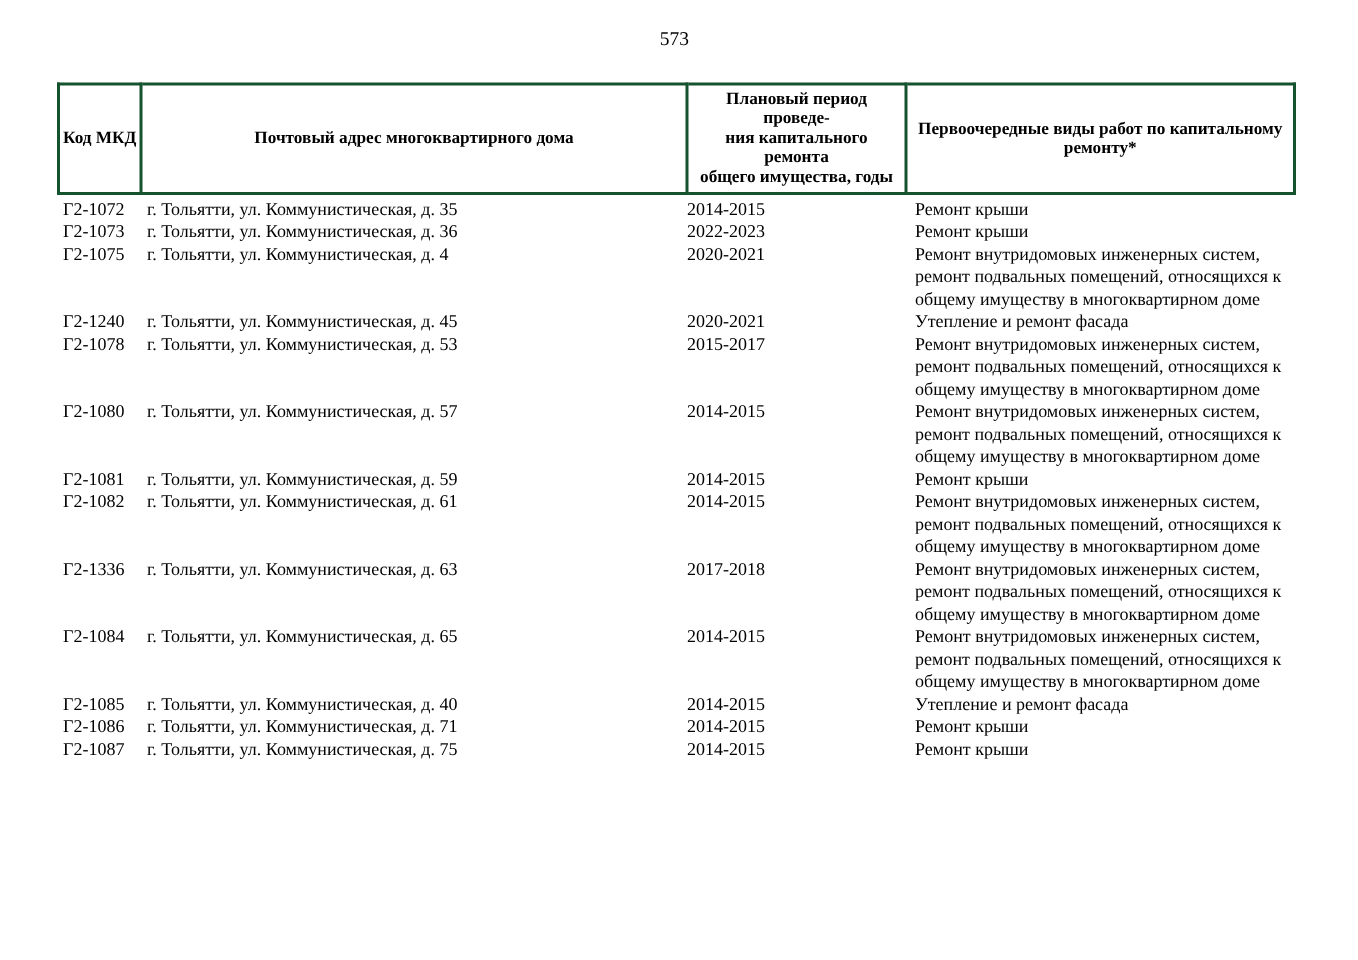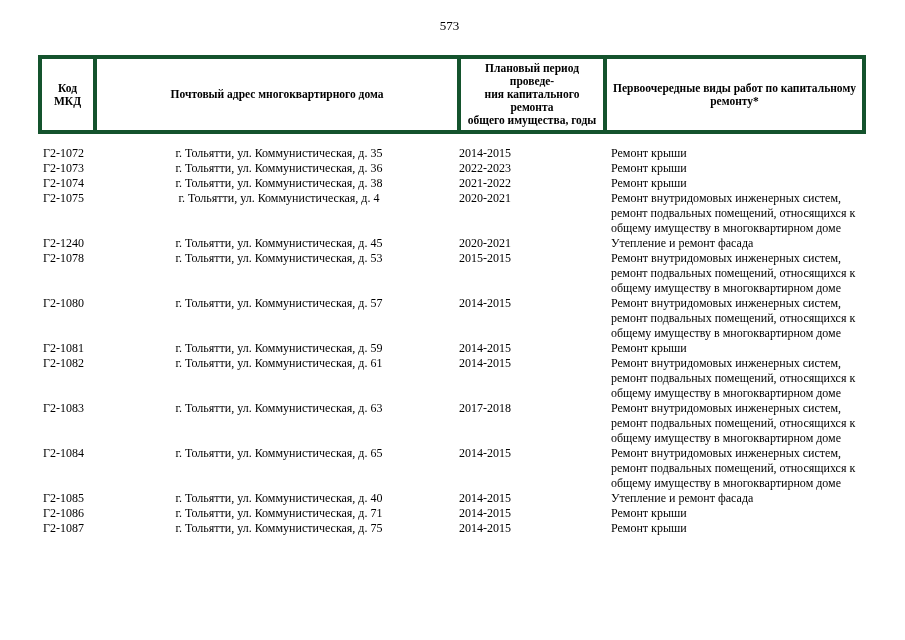--- a/index.html
+++ b/index.html
@@ -34,39 +34,39 @@
     width: 824px;
     border-collapse: collapse;
     table-layout: fixed;
   }
   col.c-code    { width: 55px; }
   col.c-address { width: 364px; }
   col.c-period  { width: 146px; }
   col.c-works   { width: 259px; }
 
   thead th {
-    border: 4px solid #14532d;
+    border: 2px solid #14532d;
     font-weight: bold;
     font-size: 11.5px;
     line-height: 13px;
     text-align: center;
     vertical-align: middle;
     padding: 3px 2px;
     white-space: pre-line;
   }
   tbody td {
     border: none;
     vertical-align: top;
     font-size: 12px;
     line-height: 15px;
     padding: 0;
   }
-  tbody tr:first-child td { padding-top: 12px; }
+  tbody tr:first-child td { padding-top: 2px; }
   td.cell-code    { padding-left: 3px; white-space: nowrap; }
-  td.cell-address { padding-left: 4px; white-space: nowrap; text-align: center; }
+  td.cell-address { padding-left: 4px; white-space: nowrap; }
   td.cell-period  { text-align: left; white-space: nowrap; }
   td.cell-works   { padding-left: 6px; white-space: pre; font-family: Liberation Serif, serif; }
 </style>
 </head>
 <body>
 
 <div class="page">
 
   <div class="page-number">573</div>
 
@@ -95,43 +95,37 @@
       <td class="cell-period">2014-2015</td>
       <td class="cell-works">Ремонт крыши</td>
     </tr>
         <tr>
       <td class="cell-code">Г2-1073</td>
       <td class="cell-address">г. Тольятти, ул. Коммунистическая, д. 36</td>
       <td class="cell-period">2022-2023</td>
       <td class="cell-works">Ремонт крыши</td>
     </tr>
         <tr>
-      <td class="cell-code">Г2-1074</td>
-      <td class="cell-address">г. Тольятти, ул. Коммунистическая, д. 38</td>
-      <td class="cell-period">2021-2022</td>
-      <td class="cell-works">Ремонт крыши</td>
-    </tr>
-        <tr>
       <td class="cell-code">Г2-1075</td>
       <td class="cell-address">г. Тольятти, ул. Коммунистическая, д. 4</td>
       <td class="cell-period">2020-2021</td>
       <td class="cell-works">Ремонт внутридомовых инженерных систем,
 ремонт подвальных помещений, относящихся к
 общему имуществу в многоквартирном доме</td>
     </tr>
         <tr>
       <td class="cell-code">Г2-1240</td>
       <td class="cell-address">г. Тольятти, ул. Коммунистическая, д. 45</td>
       <td class="cell-period">2020-2021</td>
       <td class="cell-works">Утепление и ремонт фасада</td>
     </tr>
         <tr>
       <td class="cell-code">Г2-1078</td>
       <td class="cell-address">г. Тольятти, ул. Коммунистическая, д. 53</td>
-      <td class="cell-period">2015-2015</td>
+      <td class="cell-period">2015-2017</td>
       <td class="cell-works">Ремонт внутридомовых инженерных систем,
 ремонт подвальных помещений, относящихся к
 общему имуществу в многоквартирном доме</td>
     </tr>
         <tr>
       <td class="cell-code">Г2-1080</td>
       <td class="cell-address">г. Тольятти, ул. Коммунистическая, д. 57</td>
       <td class="cell-period">2014-2015</td>
       <td class="cell-works">Ремонт внутридомовых инженерных систем,
 ремонт подвальных помещений, относящихся к
@@ -145,21 +139,21 @@
     </tr>
         <tr>
       <td class="cell-code">Г2-1082</td>
       <td class="cell-address">г. Тольятти, ул. Коммунистическая, д. 61</td>
       <td class="cell-period">2014-2015</td>
       <td class="cell-works">Ремонт внутридомовых инженерных систем,
 ремонт подвальных помещений, относящихся к
 общему имуществу в многоквартирном доме</td>
     </tr>
         <tr>
-      <td class="cell-code">Г2-1083</td>
+      <td class="cell-code">Г2-1336</td>
       <td class="cell-address">г. Тольятти, ул. Коммунистическая, д. 63</td>
       <td class="cell-period">2017-2018</td>
       <td class="cell-works">Ремонт внутридомовых инженерных систем,
 ремонт подвальных помещений, относящихся к
 общему имуществу в многоквартирном доме</td>
     </tr>
         <tr>
       <td class="cell-code">Г2-1084</td>
       <td class="cell-address">г. Тольятти, ул. Коммунистическая, д. 65</td>
       <td class="cell-period">2014-2015</td>

